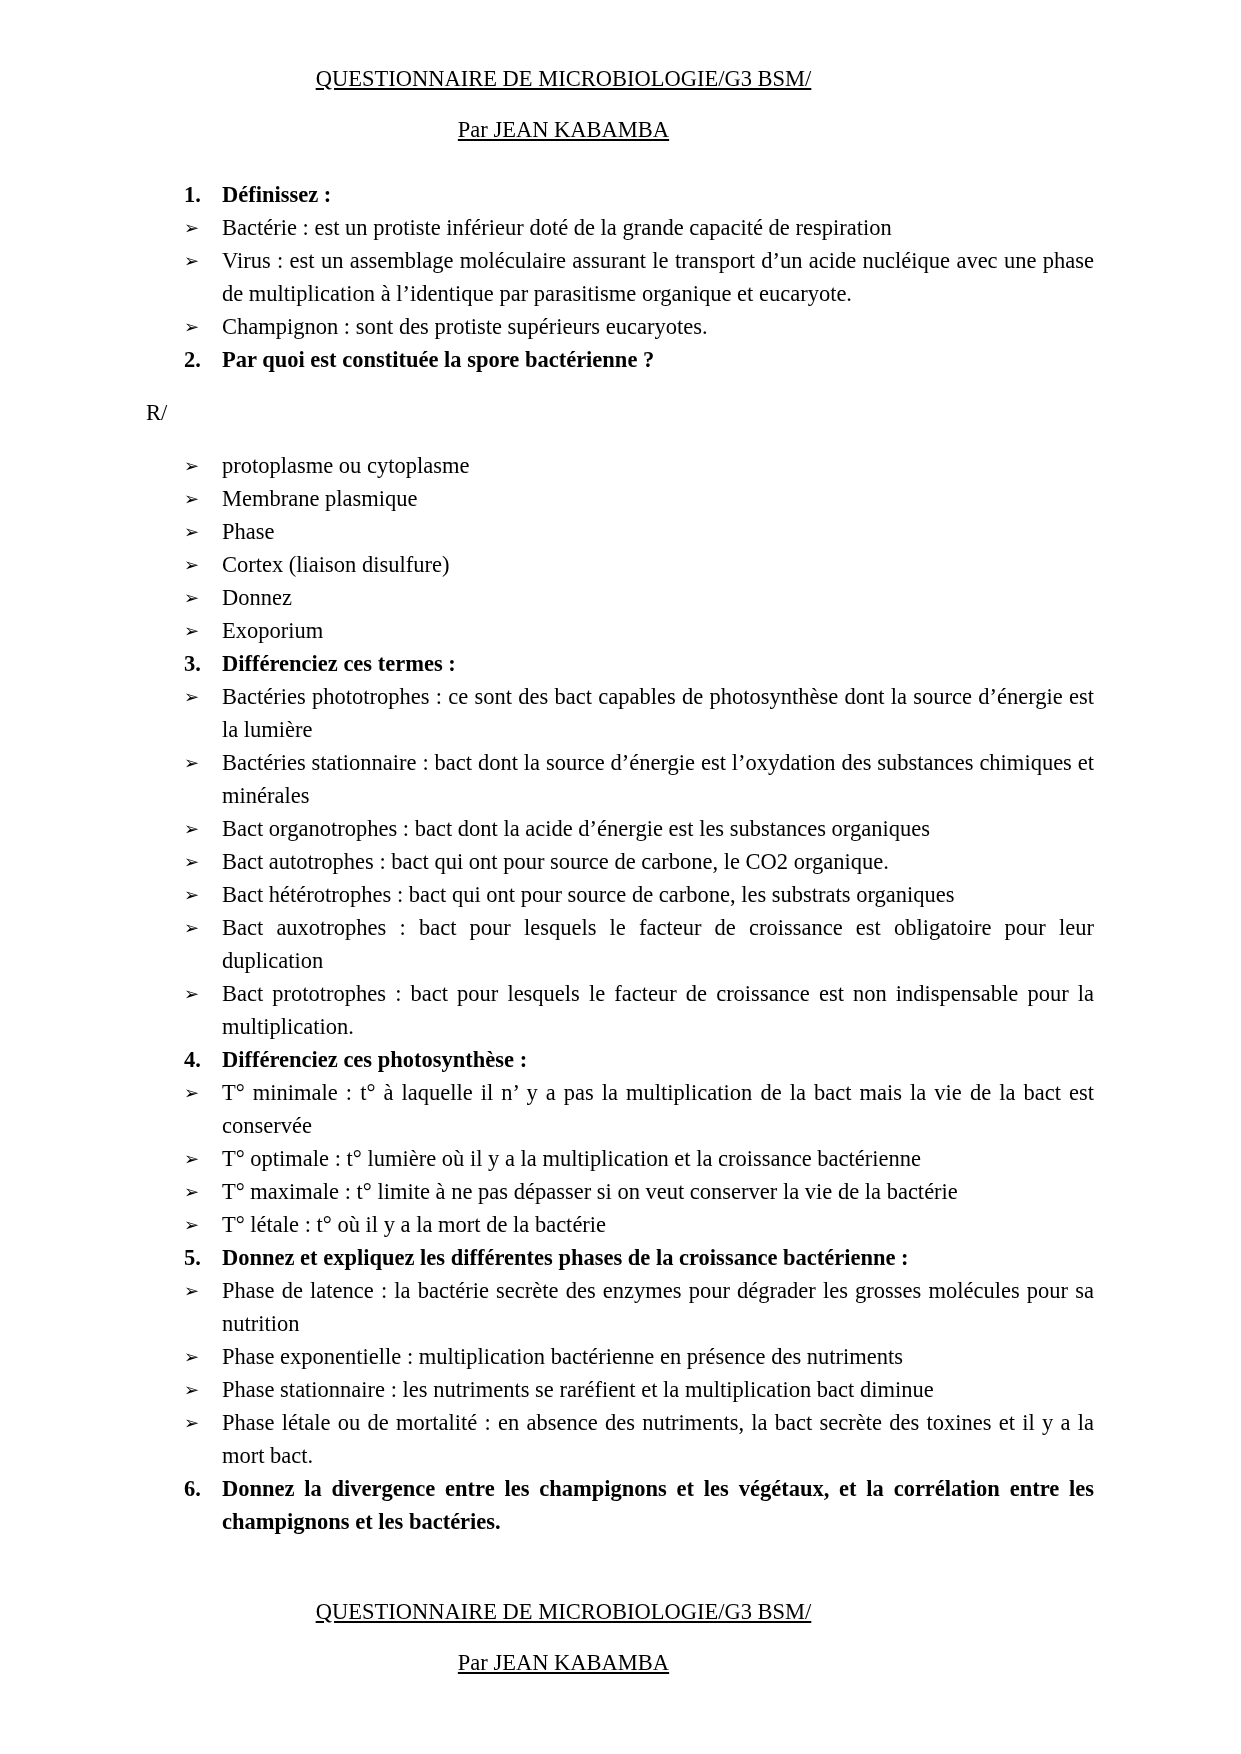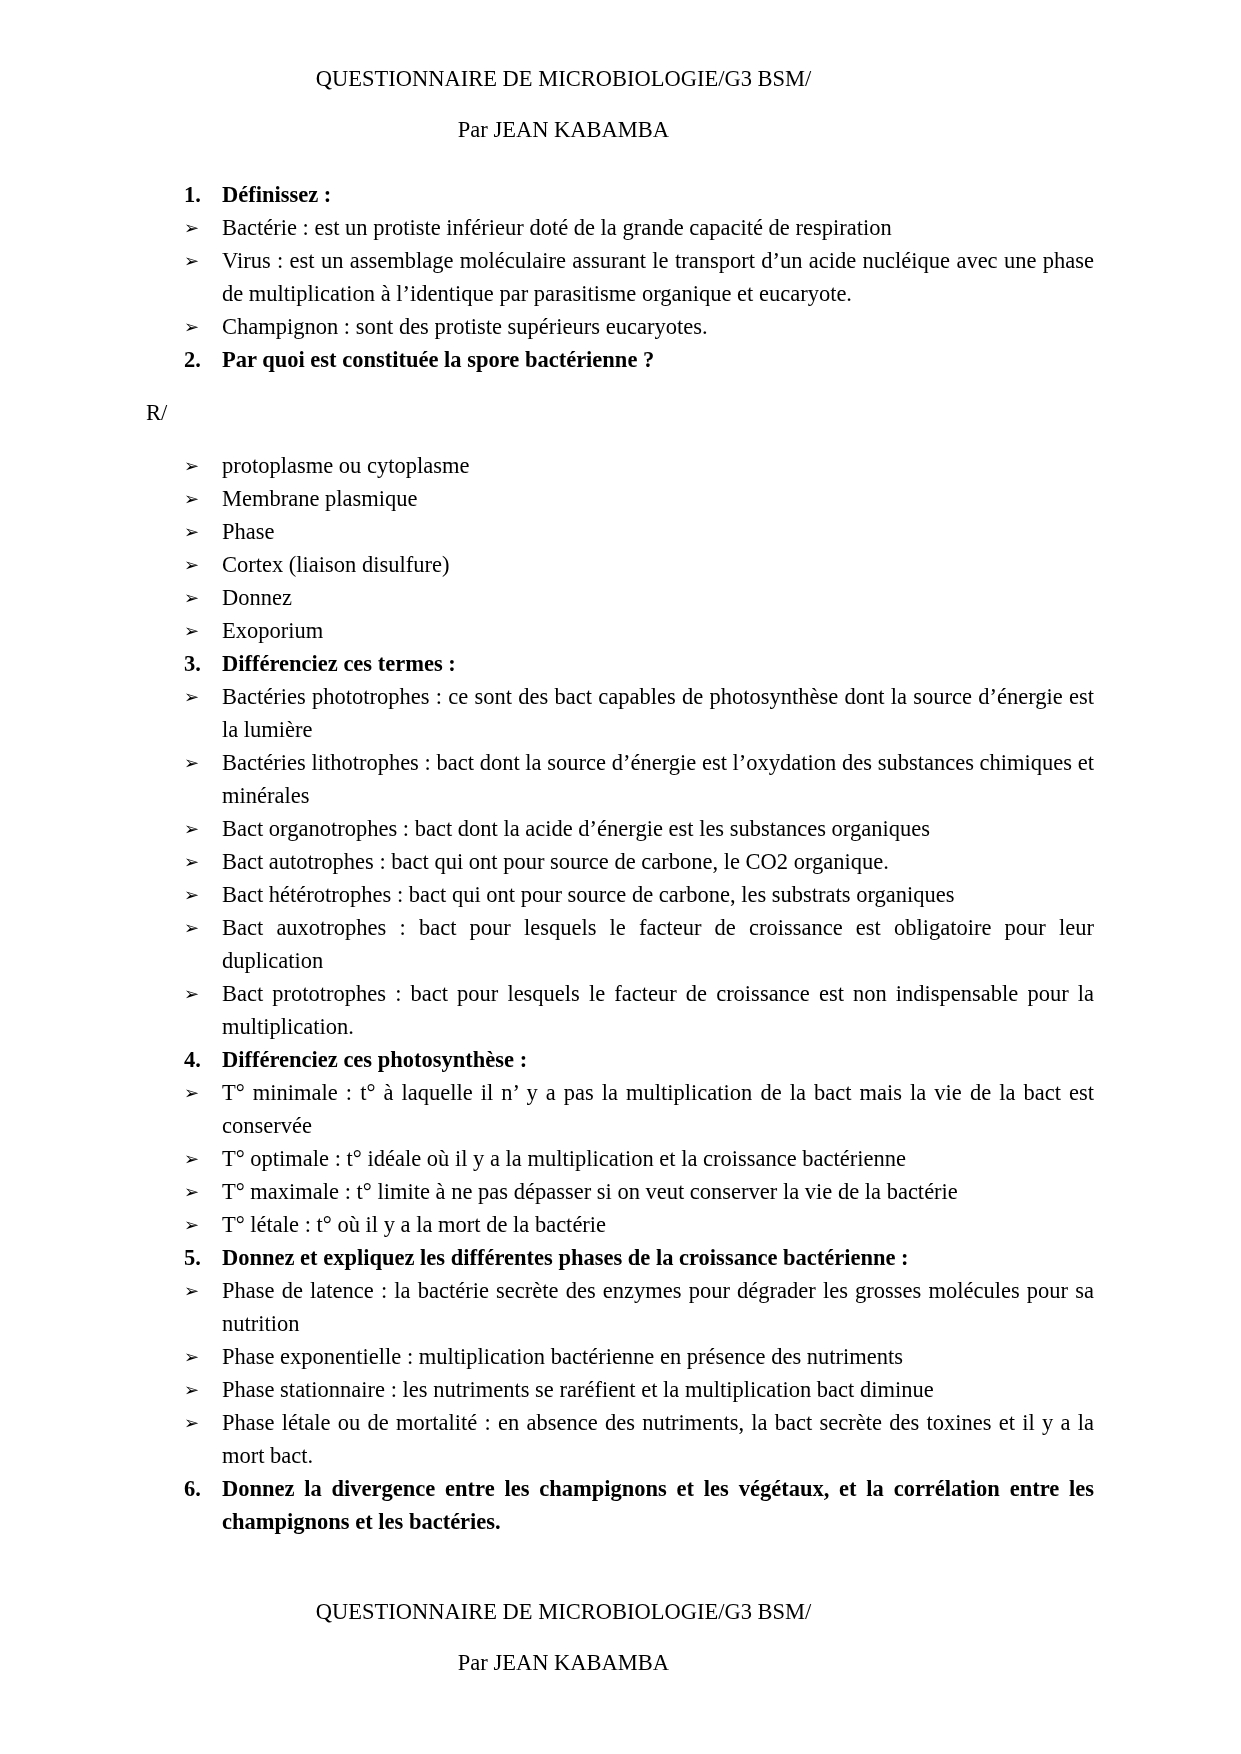--- a/index.html
+++ b/index.html
@@ -1,18 +1,18 @@
 <!DOCTYPE html>
 <html><head>
 <meta charset="utf-8">
 <style>
   html, body { margin:0; padding:0; background:#ffffff; }
   body { width:1241px; height:1754px; position:relative; overflow:hidden;
          font-family:"Liberation Serif", serif; color:#000; font-size:22.5px; }
-  .center { position:absolute; left:0; width:1127px; text-align:center; line-height:33px; }
+  .center { position:absolute; left:0; width:1127px; text-align:center; line-height:33px;text-decoration:underline; }
   .r { position:absolute; left:146px; line-height:33px; }
   .list { position:absolute; left:184px; width:910px; }
   .row { position:relative; padding-left:38px; line-height:33px; text-align:justify; }
   .row.bold { font-weight:bold; }
   .marker { position:absolute; left:0; top:0; width:34px; }
   .num { font-weight:bold; }
   .arrow { font-size:18px; display:inline-block; transform:translateY(-1px); }
   .text { display:block;font-family:Liberation Serif, serif; }
 </style>
 </head>
@@ -74,21 +74,21 @@
     <div class="row bold">
       <span class="marker num">3.</span>
       <span class="text">Différenciez ces termes :</span>
     </div>
     <div class="row">
       <span class="marker"><span class="arrow">➢</span></span>
       <span class="text">Bactéries phototrophes : ce sont des bact capables de photosynthèse dont la source d’énergie est la lumière</span>
     </div>
     <div class="row">
       <span class="marker"><span class="arrow">➢</span></span>
-      <span class="text">Bactéries lithotrophes : bact dont la source d’énergie est l’oxydation des substances chimiques et minérales</span>
+      <span class="text">Bactéries stationnaire : bact dont la source d’énergie est l’oxydation des substances chimiques et minérales</span>
     </div>
     <div class="row">
       <span class="marker"><span class="arrow">➢</span></span>
       <span class="text">Bact organotrophes : bact dont la acide d’énergie est les substances organiques</span>
     </div>
     <div class="row">
       <span class="marker"><span class="arrow">➢</span></span>
       <span class="text">Bact autotrophes : bact qui ont pour source de carbone, le CO2 organique.</span>
     </div>
     <div class="row">
@@ -106,21 +106,21 @@
     <div class="row bold">
       <span class="marker num">4.</span>
       <span class="text">Différenciez ces photosynthèse :</span>
     </div>
     <div class="row">
       <span class="marker"><span class="arrow">➢</span></span>
       <span class="text">T° minimale :  t° à laquelle il n’ y a pas la multiplication de la bact mais la vie de la bact est conservée</span>
     </div>
     <div class="row">
       <span class="marker"><span class="arrow">➢</span></span>
-      <span class="text">T° optimale : t° idéale où il y a la multiplication et la croissance bactérienne</span>
+      <span class="text">T° optimale : t° lumière où il y a la multiplication et la croissance bactérienne</span>
     </div>
     <div class="row">
       <span class="marker"><span class="arrow">➢</span></span>
       <span class="text">T° maximale : t° limite à ne pas dépasser si on veut conserver la vie de la bactérie</span>
     </div>
     <div class="row">
       <span class="marker"><span class="arrow">➢</span></span>
       <span class="text">T° létale : t° où il y a la mort de la bactérie</span>
     </div>
     <div class="row bold">

